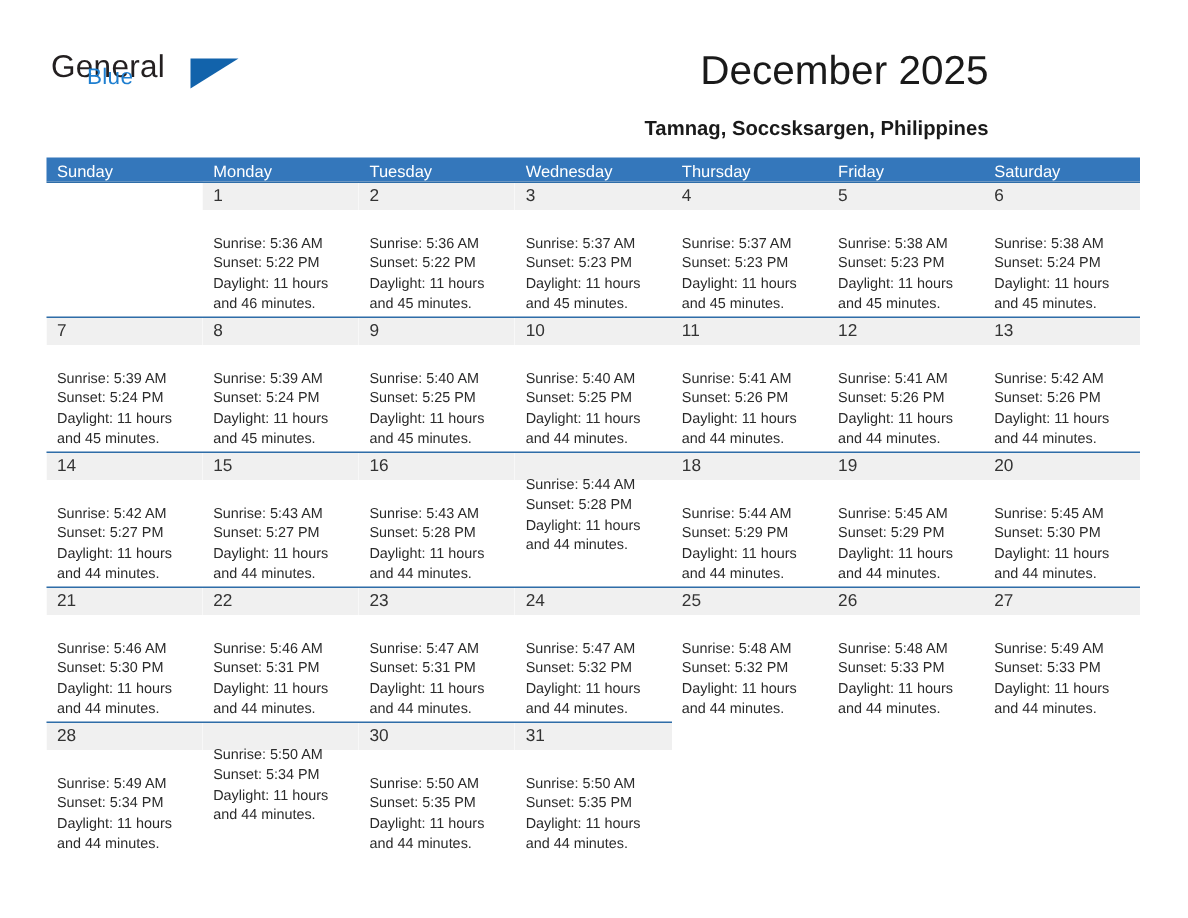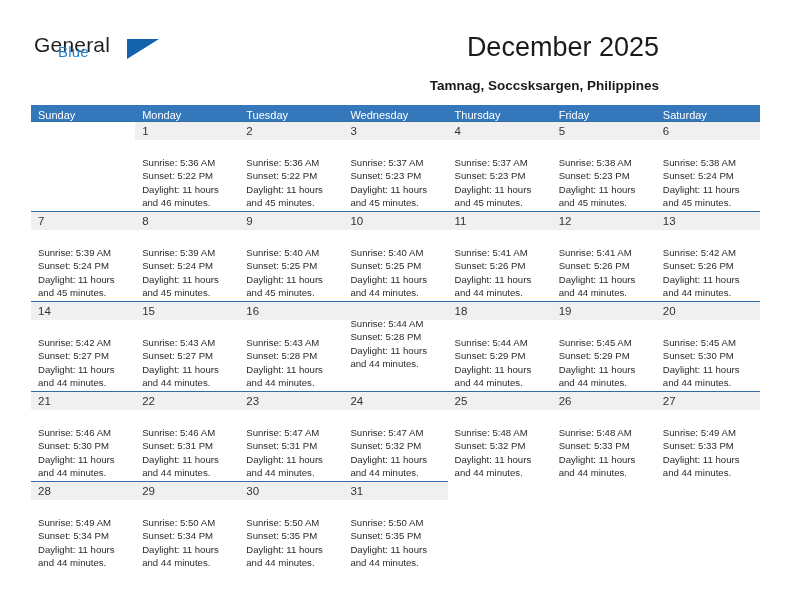--- a/index.html
+++ b/index.html
@@ -476,21 +476,20 @@
             <div class="daynum">28</div>
             <div class="dayinfo">
               <div>Sunrise: 5:49 AM</div>
               <div>Sunset: 5:34 PM</div>
               <div>Daylight: 11 hours</div>
               <div>and 44 minutes.</div>
             </div>
           </div>
           <div class="daycell">
             <div class="topband"></div>
-            <div class="daynum">29</div>
             <div class="dayinfo">
               <div>Sunrise: 5:50 AM</div>
               <div>Sunset: 5:34 PM</div>
               <div>Daylight: 11 hours</div>
               <div>and 44 minutes.</div>
             </div>
           </div>
           <div class="daycell">
             <div class="topband"></div>
             <div class="daynum">30</div>

